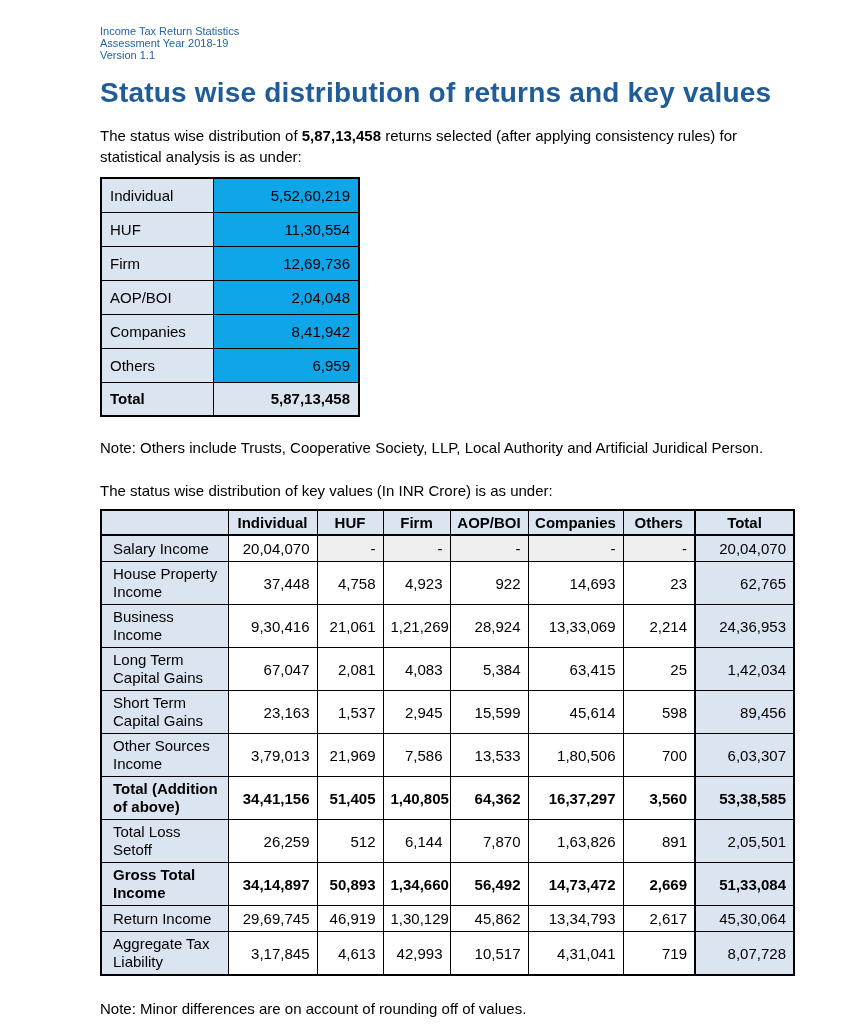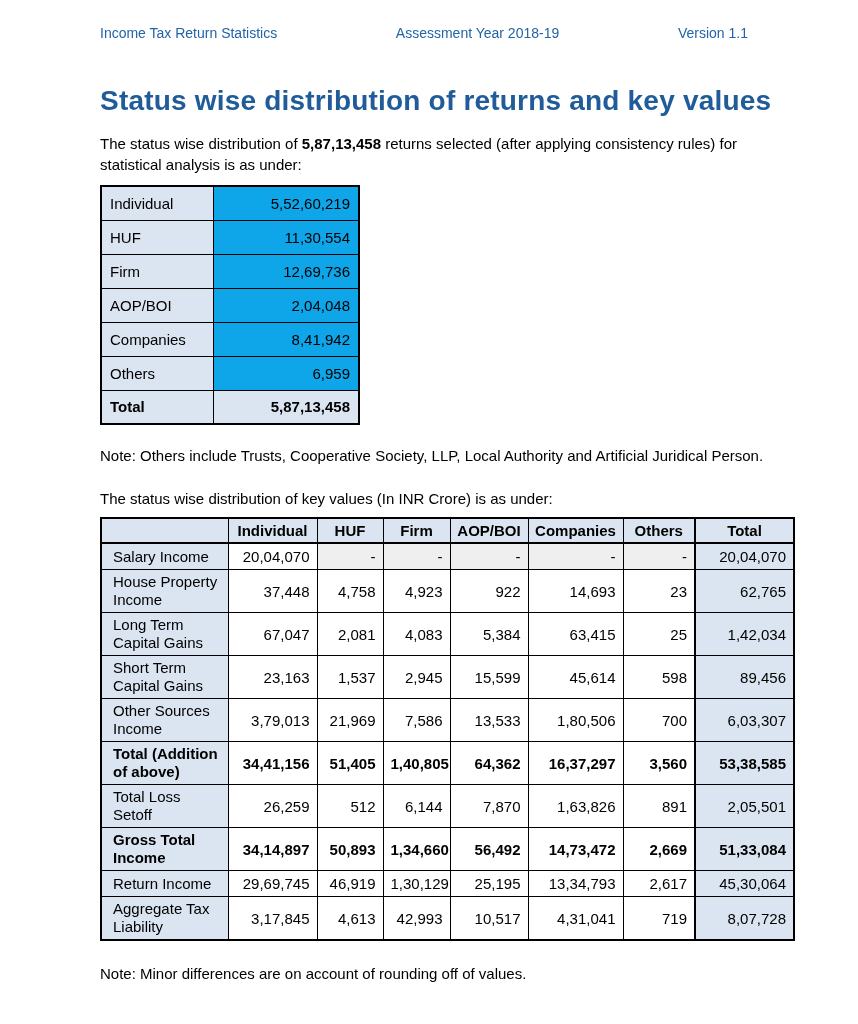--- a/index.html
+++ b/index.html
@@ -17,23 +17,24 @@
     background: #ffffff;
     font-family: "Liberation Sans", "DejaVu Sans", sans-serif;
     color: #000;
   }
   .page { padding: 25px 65px 0 100px; }
 
   .doc-header {
     display: flex;
     justify-content: space-between;
     width: 648px;
-    font-size: 14px;
+    font-size: 11px;
     color: var(--header-blue);
-    margin-bottom: 44px;
+    margin-bottom: 16px;
+    flex-direction: column;
   }
 
   .title {
     font-size: 28px;
     font-weight: bold;
     color: var(--title-blue);
     margin: 0 0 11px 0;
     letter-spacing: 0.2px;
   }
 
@@ -194,20 +195,31 @@
 Income</td>
           <td class="num">37,448</td>
           <td class="num">4,758</td>
           <td class="num">4,923</td>
           <td class="num">922</td>
           <td class="num">14,693</td>
           <td class="num">23</td>
           <td class="num total-col">62,765</td>
         </tr>
         <tr>
+          <td class="label-cell">Business
+Income</td>
+          <td class="num">9,30,416</td>
+          <td class="num">21,061</td>
+          <td class="num">1,21,269</td>
+          <td class="num">28,924</td>
+          <td class="num">13,33,069</td>
+          <td class="num">2,214</td>
+          <td class="num total-col">24,36,953</td>
+        </tr>
+        <tr>
           <td class="label-cell">Long Term
 Capital Gains</td>
           <td class="num">67,047</td>
           <td class="num">2,081</td>
           <td class="num">4,083</td>
           <td class="num">5,384</td>
           <td class="num">63,415</td>
           <td class="num">25</td>
           <td class="num total-col">1,42,034</td>
         </tr>
@@ -264,21 +276,21 @@
           <td class="num">56,492</td>
           <td class="num">14,73,472</td>
           <td class="num">2,669</td>
           <td class="num total-col">51,33,084</td>
         </tr>
         <tr>
           <td class="label-cell">Return Income</td>
           <td class="num">29,69,745</td>
           <td class="num">46,919</td>
           <td class="num">1,30,129</td>
-          <td class="num">25,195</td>
+          <td class="num">45,862</td>
           <td class="num">13,34,793</td>
           <td class="num">2,617</td>
           <td class="num total-col">45,30,064</td>
         </tr>
         <tr>
           <td class="label-cell">Aggregate Tax
 Liability</td>
           <td class="num">3,17,845</td>
           <td class="num">4,613</td>
           <td class="num">42,993</td>

